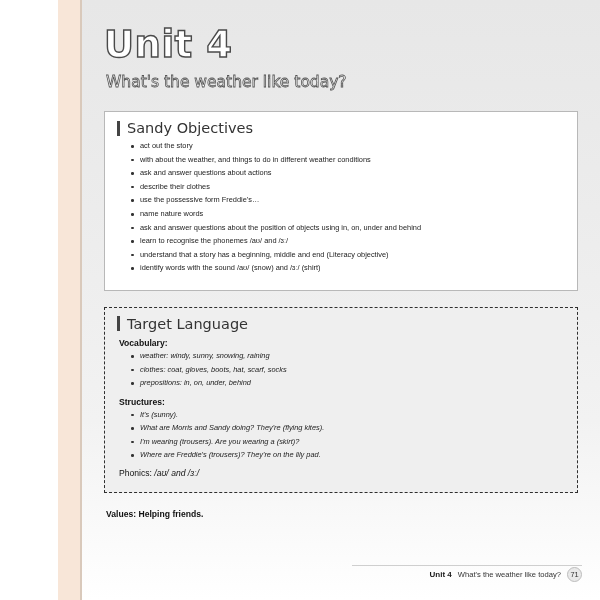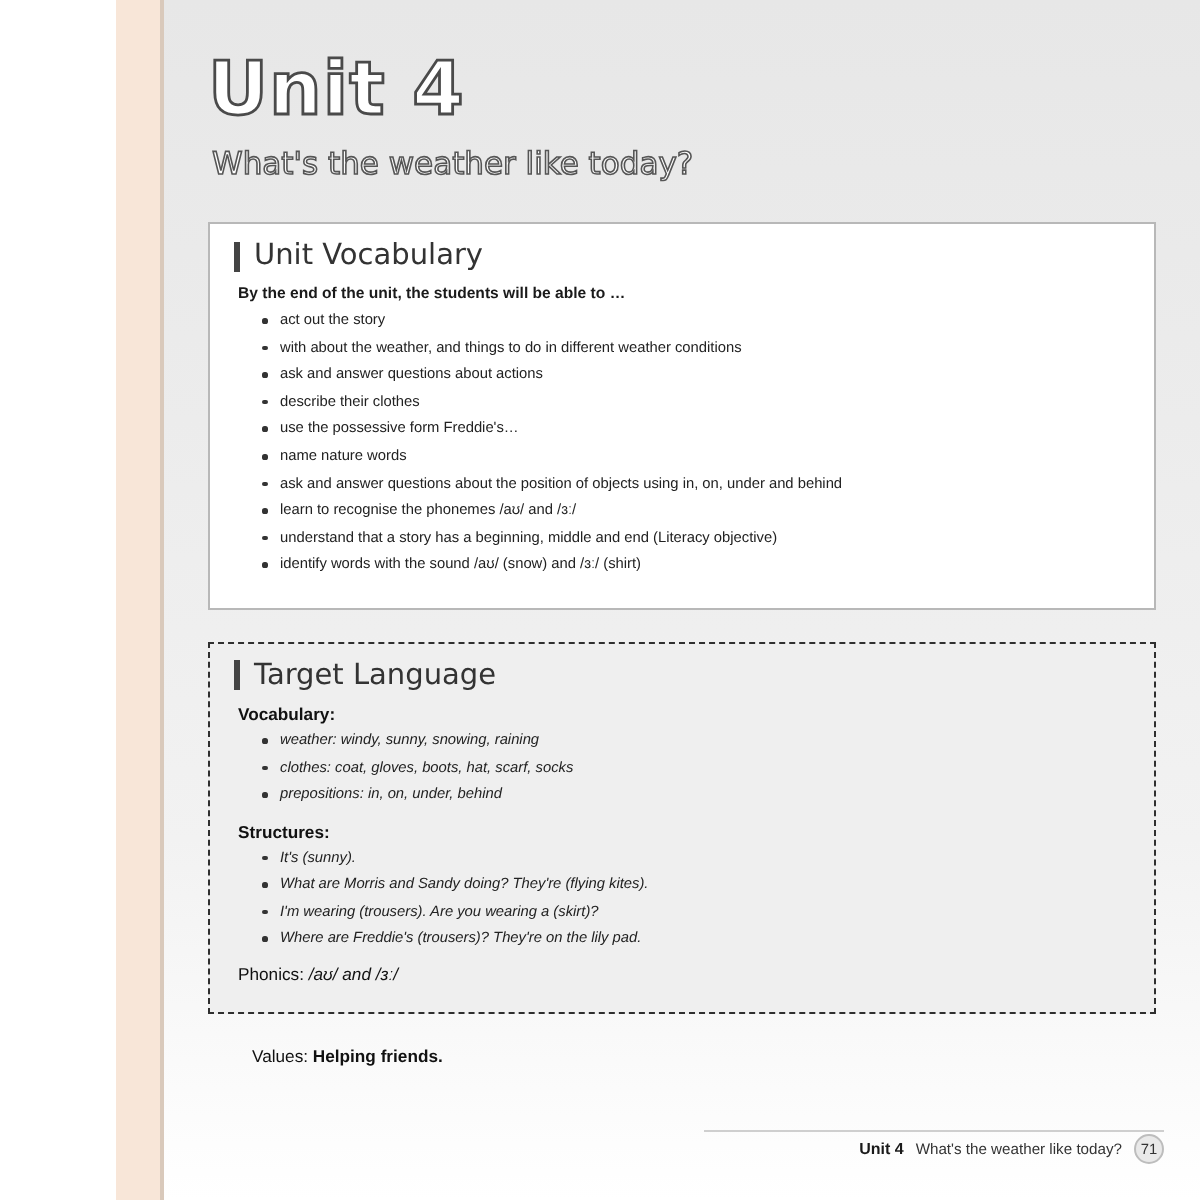--- a/index.html
+++ b/index.html
@@ -138,23 +138,22 @@
   <div class="strip-line"></div>
 
   <div class="content">
 
     <div class="unit-title">Unit 4</div>
     <div class="unit-subtitle">What's the weather like today?</div>
 
     <div class="box objectives">
       <div class="box-head">
         <div class="head-bar"></div>
-        <div class="box-title">Unit Vocabulary</div>
+        <div class="box-title">Sandy Objectives</div>
       </div>
-      <div class="lead">By the end of the unit, the students will be able to …</div>
       <ul class="bullets">
         <li>act out the story</li>
         <li>with about the weather, and things to do in different weather conditions</li>
         <li>ask and answer questions about actions</li>
         <li>describe their clothes</li>
         <li>use the possessive form Freddie's…</li>
         <li>name nature words</li>
         <li>ask and answer questions about the position of objects using in, on, under and behind</li>
         <li>learn to recognise the phonemes /aʊ/ and /ɜː/</li>
         <li>understand that a story has a beginning, middle and end (Literacy objective)</li>
@@ -183,21 +182,21 @@
         <li>Where are Freddie's (trousers)? They're on the lily pad.</li>
       </ul>
 
       <div class="phonics">
         <span style="font-weight:normal;font-style:normal;">Phonics:</span>
         <span>/aʊ/ and /ɜː/</span>
       </div>
     </div>
 
     <div class="values">
-      <span style="font-weight:normal;margin-left:20px;">Values:</span>
+      <span style="font-weight:bold;">Values:</span>
       <span>Helping friends.</span>
     </div>
 
   </div>
 
   <div class="footer-rule"></div>
   <div class="footer">
     <span class="footer-unit">Unit 4</span>
     <span class="footer-text">What's the weather like today?</span>
     <span class="page-num">71</span>

